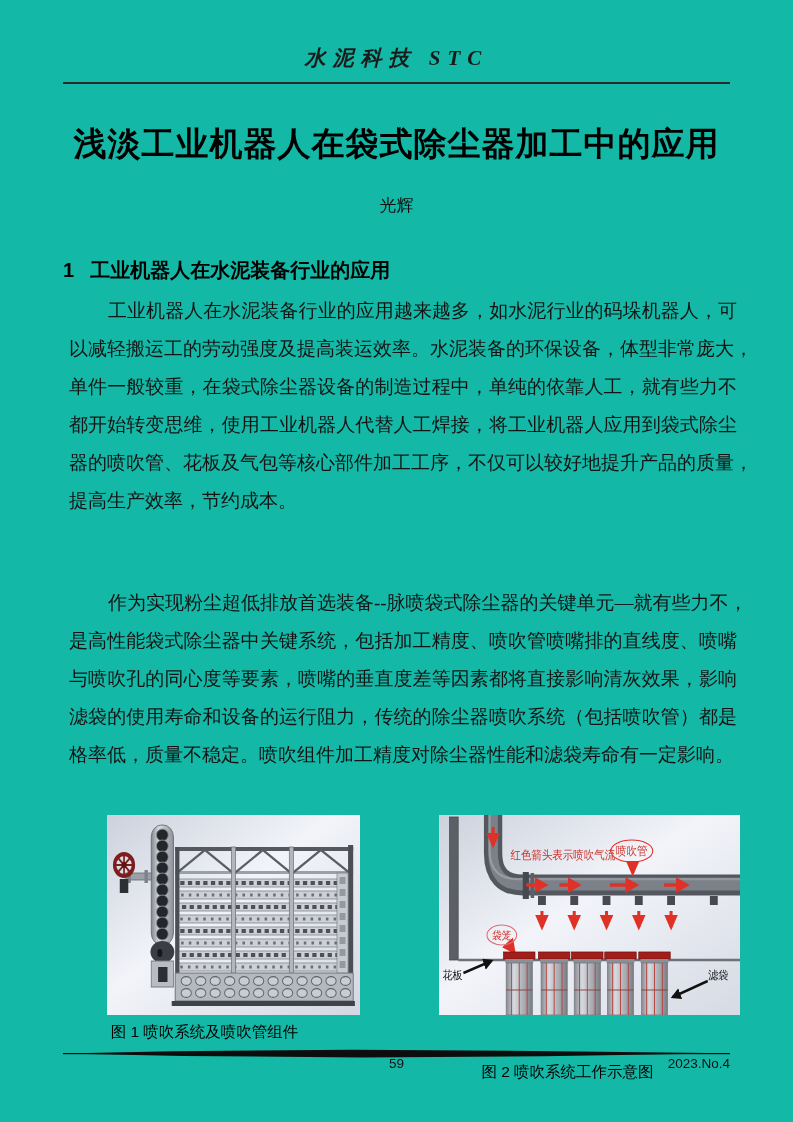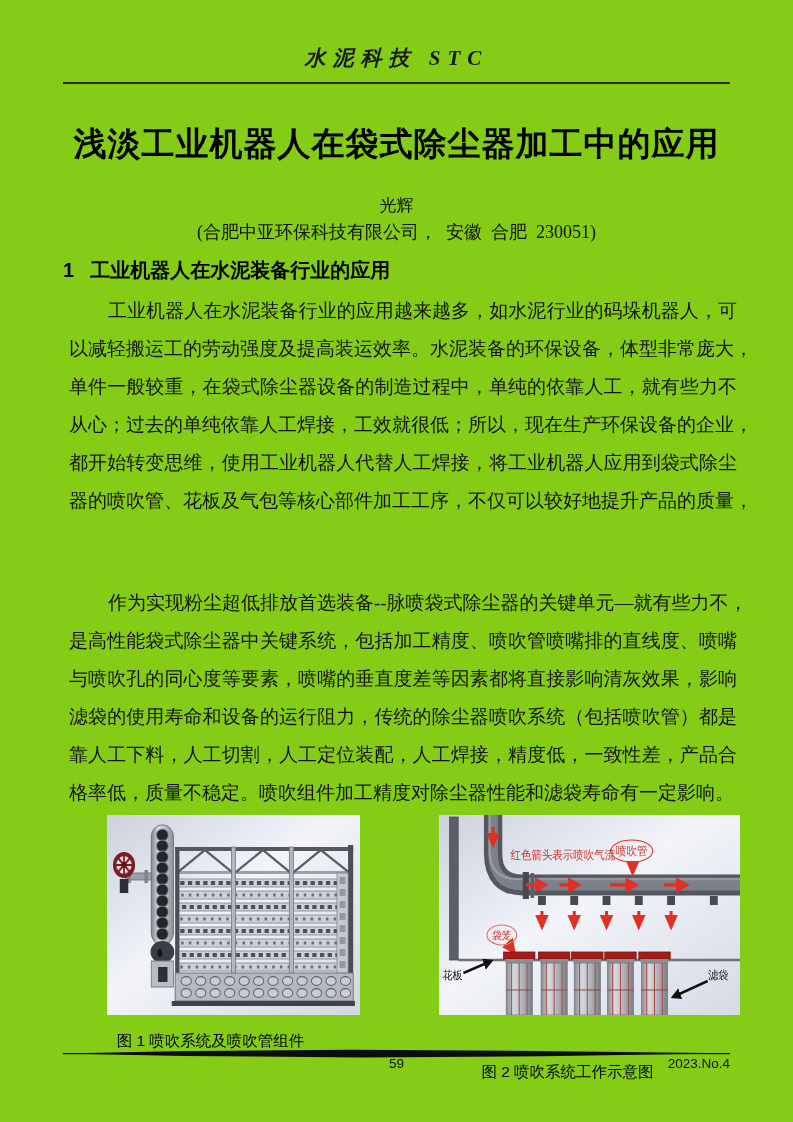--- a/index.html
+++ b/index.html
@@ -1,19 +1,19 @@
 <!DOCTYPE html>
 <html><head>
 <meta charset="utf-8">
 <style>
   * { margin:0; padding:0; box-sizing:border-box; }
   html,body { background:#888; }
   .page {
     position:relative; width:793px; height:1122px; margin:0 auto;
-    background:#84cc16; overflow:hidden;
+    background:#14b8a6; overflow:hidden;
     font-family:"Liberation Serif","DejaVu Serif",serif; color:#111;
   }
   
   .journal {
     position:absolute; top:44px; left:0; width:100%;
     text-align:center; font-size:21px; font-style:italic; font-weight:bold;
     letter-spacing:7px; color:#1a1a1a;
     font-family:"Liberation Serif","DejaVu Serif",serif;
   }
   .header-rule { position:absolute; top:82px; left:63px; width:667px; height:2px; background:#2a2a2a; }
@@ -47,21 +47,21 @@
   
   .figure { position:absolute; top:815px;padding-left:44px; }
   #figure1 { left:63px;  width:297px; height:200px; }
   #figure2 { left:395px; width:345px; height:200px; }
   .figure svg { display:block; width:100%; height:100%; }
   .fig-caption {
     position:absolute; top:1020px; height:24px; line-height:24px;
     text-align:center; font-size:15.5px; color:#000;
     font-family:"Liberation Sans","DejaVu Sans",sans-serif;
   }
-  #caption1 { left:62px;  width:297px;margin-top:9px; }
+  #caption1 { left:56px;  width:297px; }
   #caption2 { left:395px; width:345px;margin-top:40px; }
   
   .footer-rule { position:absolute; top:1045px; left:63px; width:667px; height:10px; }
   .page-number {
     position:absolute; top:1056px; left:0; width:100%; text-align:center;
     font-size:13.5px; font-family:"Liberation Sans","DejaVu Sans",sans-serif;
   }
   .issue {
     position:absolute; top:1056px; right:63px; text-align:right;
     font-size:13.5px; font-family:"Liberation Sans","DejaVu Sans",sans-serif;
@@ -71,40 +71,38 @@
 </head>
 <body>
 
 <div class="page">
 
   <div class="journal">水泥科技 STC</div>
   <div class="header-rule"></div>
 
   <div class="article-title">浅淡工业机器人在袋式除尘器加工中的应用</div>
   <div class="author">光辉</div>
-  <div class="affiliation">(合肥中亚环保科技有限公司，  安徽  合肥  230051)</div>
 
   <div class="sec-heading" id="sec1-heading">
     <span class="sec-no">1</span><span>工业机器人在水泥装备行业的应用</span>
   </div>
   <div class="para" id="para1">
     <div class="bodyline first">工业机器人在水泥装备行业的应用越来越多，如水泥行业的码垛机器人，可</div>
     <div class="bodyline">以减轻搬运工的劳动强度及提高装运效率。水泥装备的环保设备，体型非常庞大，</div>
     <div class="bodyline">单件一般较重，在袋式除尘器设备的制造过程中，单纯的依靠人工，就有些力不</div>
-    <div class="bodyline">从心；过去的单纯依靠人工焊接，工效就很低；所以，现在生产环保设备的企业，</div>
     <div class="bodyline">都开始转变思维，使用工业机器人代替人工焊接，将工业机器人应用到袋式除尘</div>
     <div class="bodyline">器的喷吹管、花板及气包等核心部件加工工序，不仅可以较好地提升产品的质量，</div>
+    <div class="bodyline last">提高生产效率，节约成本。</div>
   </div>
 
   <div class="para" id="para2">
     <div class="bodyline first">作为实现粉尘超低排放首选装备--脉喷袋式除尘器的关键单元—就有些力不，</div>
     <div class="bodyline">是高性能袋式除尘器中关键系统，包括加工精度、喷吹管喷嘴排的直线度、喷嘴</div>
     <div class="bodyline">与喷吹孔的同心度等要素，喷嘴的垂直度差等因素都将直接影响清灰效果，影响</div>
     <div class="bodyline">滤袋的使用寿命和设备的运行阻力，传统的除尘器喷吹系统（包括喷吹管）都是</div>
-    <div class="bodyline">靠人工下料，人工切割，人工定位装配，人工焊接，精度低，一致性差，产品合</div>
     <div class="bodyline last">格率低，质量不稳定。喷吹组件加工精度对除尘器性能和滤袋寿命有一定影响。</div>
   </div>
 
   <div class="figure" id="figure1">
     <svg viewBox="0 0 297 200" preserveAspectRatio="none">
       <defs>
         <linearGradient id="f1bg" x1="0" y1="0" x2="1" y2="1">
           <stop offset="0" stop-color="#ccd1dc"></stop>
             <stop offset="0.45" stop-color="#f2f4f9"></stop>
             <stop offset="1" stop-color="#d3d7e1"></stop>

